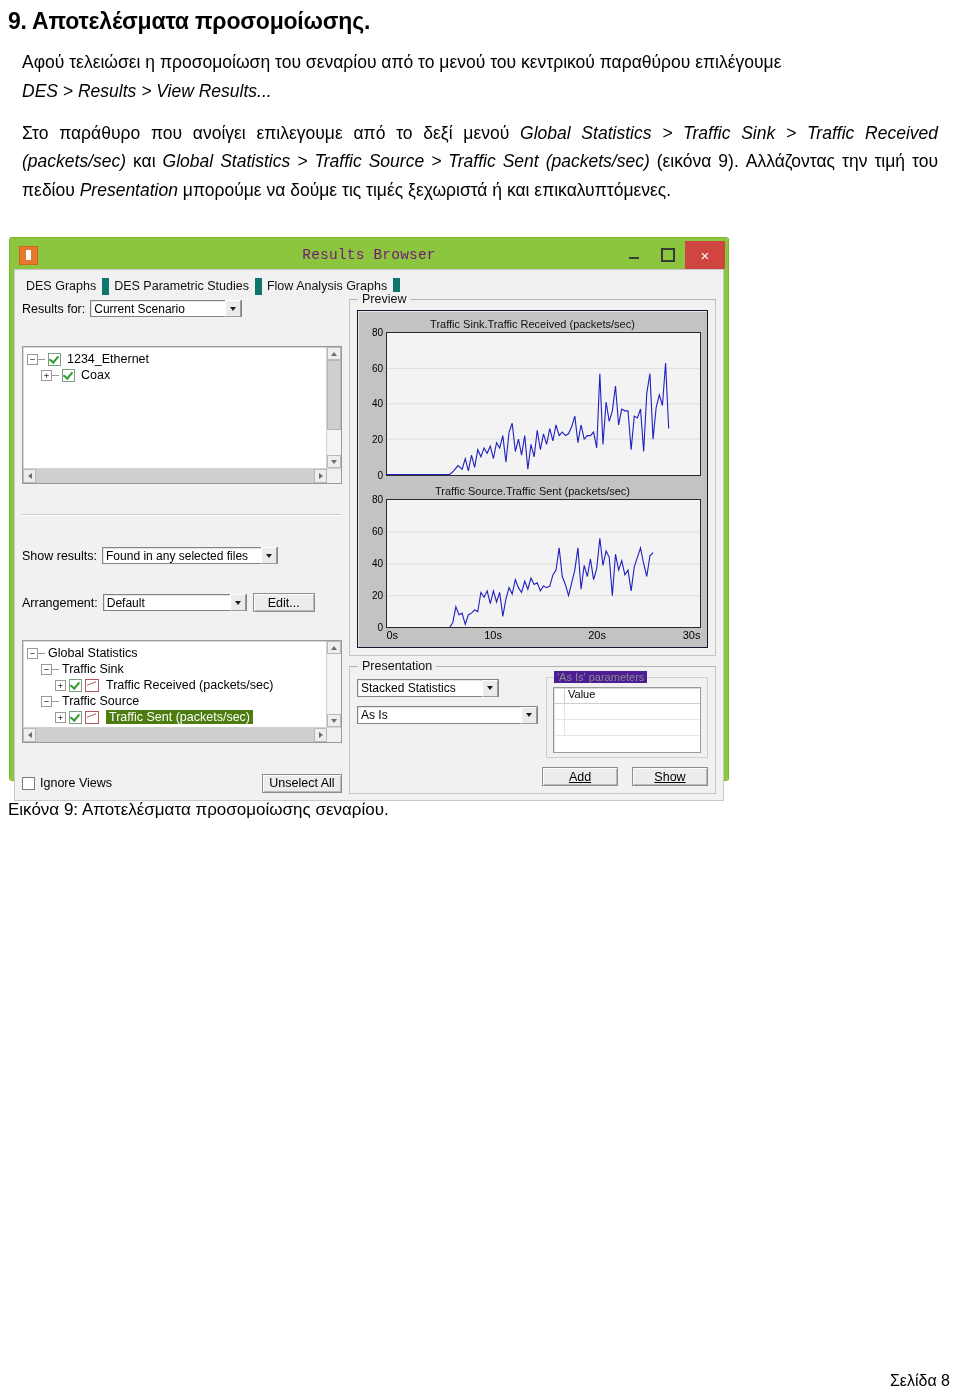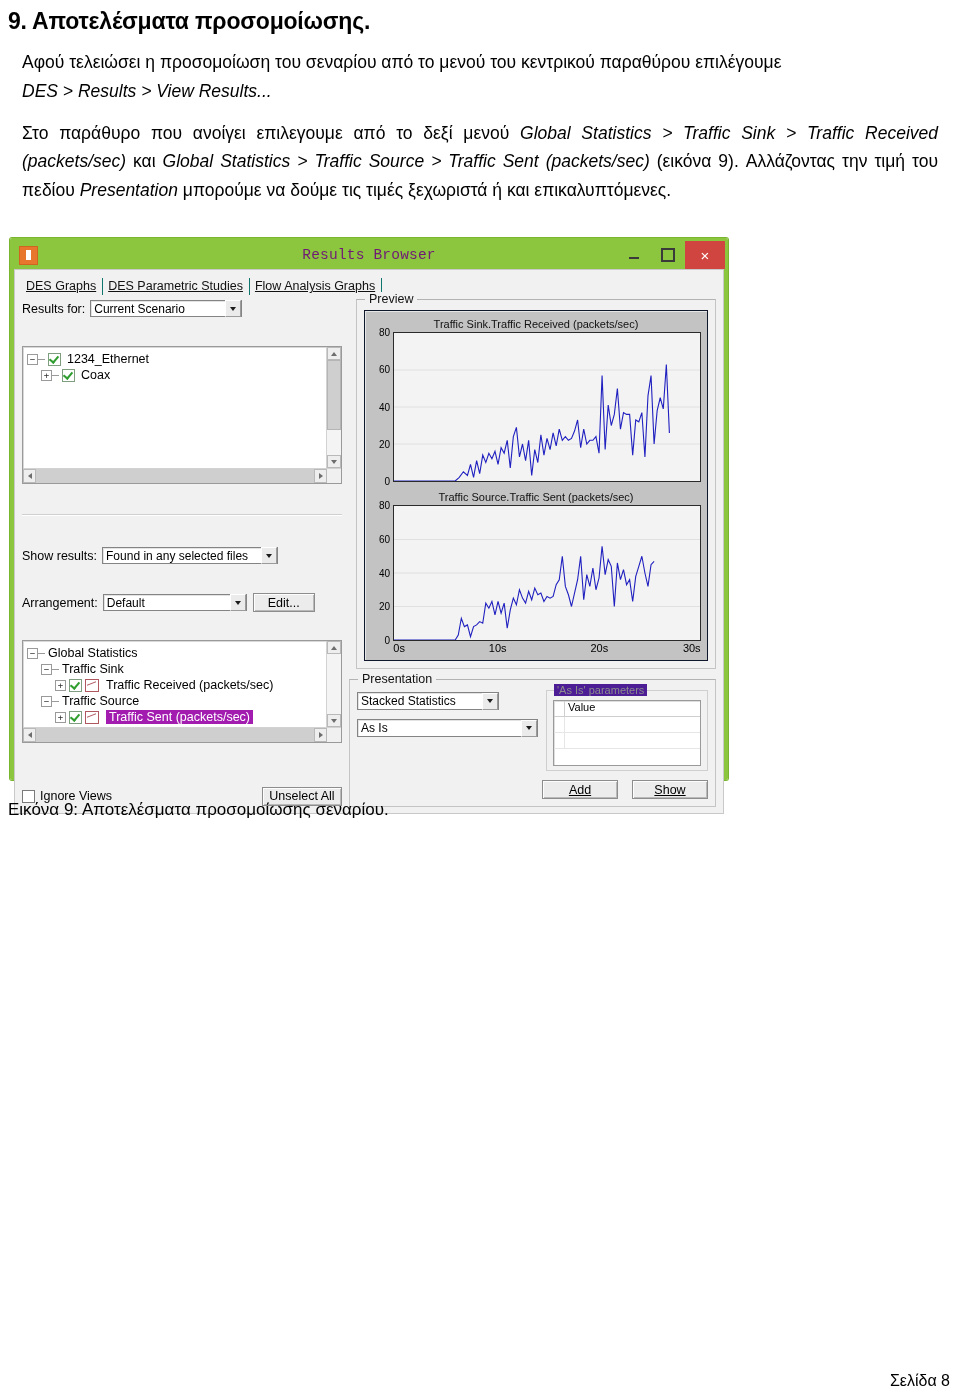--- a/index.html
+++ b/index.html
@@ -65,21 +65,21 @@
   .client{
     flex:1;background:#f1f1f1;border:1px solid #c9c9c9;
     margin:0 1px 2px 1px;box-sizing:border-box;position:relative;
     padding:6px 7px 6px 7px;display:flex;flex-direction:column;
   }
 
   
   .tabs{display:flex;align-items:flex-end;height:19px;margin-bottom:4px;}
   .tab{
     font-size:12.5px;padding:1px 6px 1px 5px;color:#111;
-    border-right:1px solid #0f766e;line-height:15px;white-space:nowrap;text-decoration:underline;
+    border-right:7px solid #0f766e;line-height:15px;white-space:nowrap;
   }
   .tab:first-child{padding-left:4px;}
 
   .body-row{flex:1;display:flex;gap:7px;min-height:0;}
 
   
   .leftcol{width:320px;flex:0 0 320px;display:flex;flex-direction:column;min-height:0;gap:24px;}
 
   .fieldrow{display:flex;align-items:center;height:19px;margin-bottom:4px;}
   .flabel{font-size:12.5px;margin-right:5px;white-space:nowrap;}
@@ -127,21 +127,21 @@
   }
   .hsb .sb-btn{width:13px;flex:0 0 13px;height:100%;}
   .hsb .sb-btn i{border:none;width:0;height:0;border-top:3px solid transparent;border-bottom:3px solid transparent;}
   .hsb .sb-btn.left i{border-right:4px solid #6d6d6d;}
   .hsb .sb-btn.right i{border-left:4px solid #6d6d6d;}
   .hsb .hs-track{flex:1;background:#cfcfcf;}
   .hsb-corner{width:14px;flex:0 0 14px;background:#f0f0f0;}
 
   
   .tnode{display:flex;align-items:center;height:16px;font-size:12.5px;white-space:nowrap;}
-  .tnode.sel .tlabel{background:#a21caf;color:#fff;padding:0 3px;}
+  .tnode.sel .tlabel{background:#4d7c0f;color:#fff;padding:0 3px;}
   .expander{
     width:9px;height:9px;border:1px solid #9a9a9a;background:#fff;
     display:flex;align-items:center;justify-content:center;
     font-size:9px;line-height:7px;color:#333;flex:0 0 9px;font-family:"DejaVu Sans Mono",monospace;
   }
   .dash{width:7px;height:1px;background:#9a9a9a;flex:0 0 7px;}
   .cbx{
     width:11px;height:11px;border:1px solid #7f9e7f;background:#fff;flex:0 0 11px;
     display:flex;align-items:center;justify-content:center;margin:0 3px;position:relative;
   }
@@ -165,40 +165,40 @@
 
   .btn{
     background:#ececec;border:1px solid #8d8d8d;
     box-shadow:inset 1px 1px 0 #fdfdfd, inset -1px -1px 0 #b9b9b9;
     font-size:12.5px;height:19px;display:inline-flex;align-items:center;
     justify-content:center;padding:0 9px;box-sizing:border-box;white-space:nowrap;
   }
   .btn u{text-decoration:underline;}
 
   .bottomrow{
-    display:flex;align-items:center;height:22px;margin-top:18px;flex:0 0 22px;
+    display:flex;align-items:center;height:22px;margin-top:5px;flex:0 0 22px;
   }
   .chk{
     width:11px;height:11px;border:1px solid #7a7a7a;background:#fff;
     margin-right:5px;flex:0 0 11px;
   }
   .chk-label{font-size:12.5px;}
 
   
   .rightcol{flex:1;display:flex;flex-direction:column;min-width:0;}
   .group{
     border:1px solid #c4c4c4;border-top-color:#b3b3b3;
     position:relative;padding:10px 7px 7px 7px;box-sizing:border-box;
     display:flex;flex-direction:column;min-height:0;
   }
   .group > .gtitle{
     position:absolute;top:-8px;left:8px;background:#f1f1f1;
     font-size:12.5px;padding:0 4px;color:#111;
   }
-  .preview-group{flex:1;min-height:0;margin-bottom:10px;margin-left:7px;}
+  .preview-group{flex:1;min-height:0;margin-bottom:10px;}
   .preview-canvas{
     flex:1;background:#c3c3c3;border:1px solid #0f172a;
     box-shadow:inset 1px 1px 0 #e6e6e6;
     display:flex;flex-direction:column;padding:4px 6px 5px 6px;box-sizing:border-box;
     min-height:0;
   }
   .chart{flex:1;display:flex;flex-direction:column;min-height:0;}
   .chart-title{
     text-align:center;font-size:11px;color:#111;margin:3px 0 2px 0;white-space:nowrap;
   }

